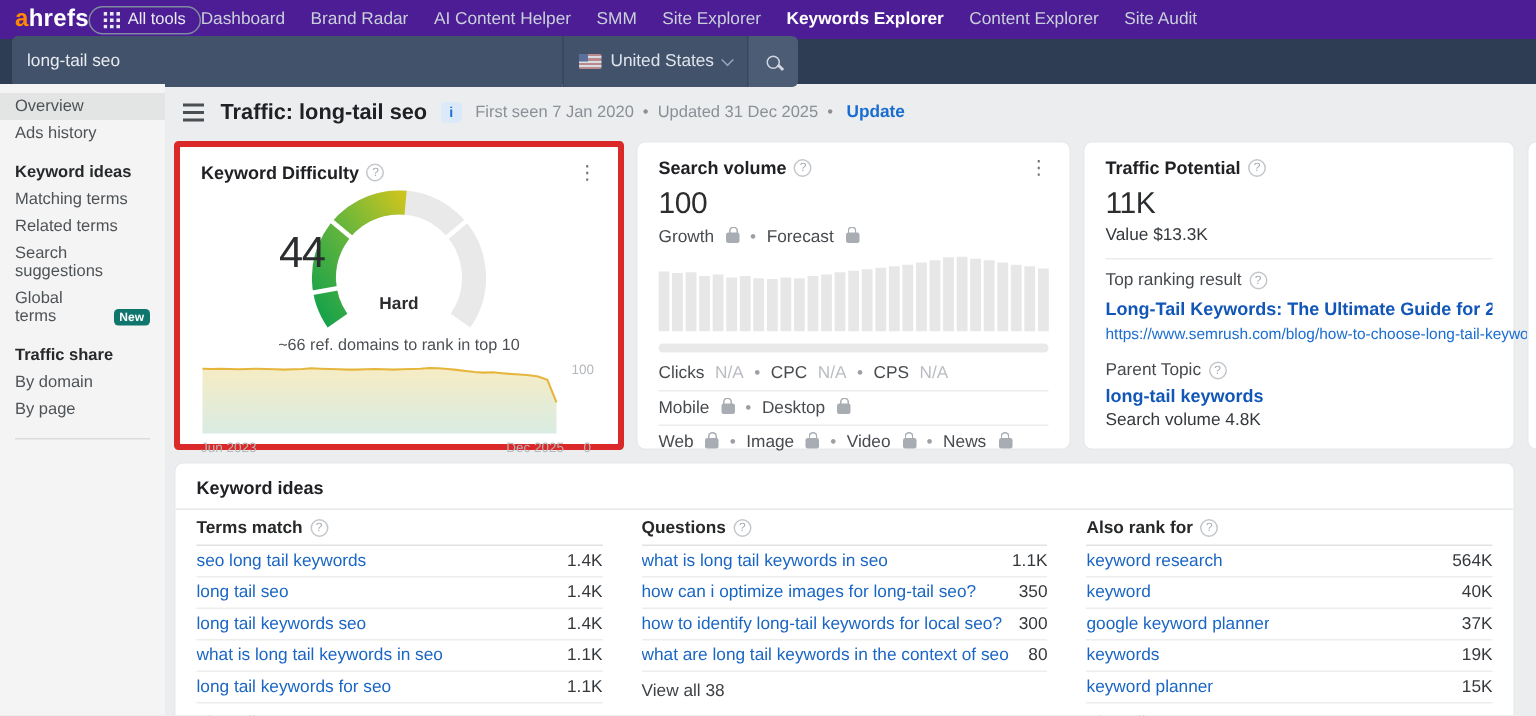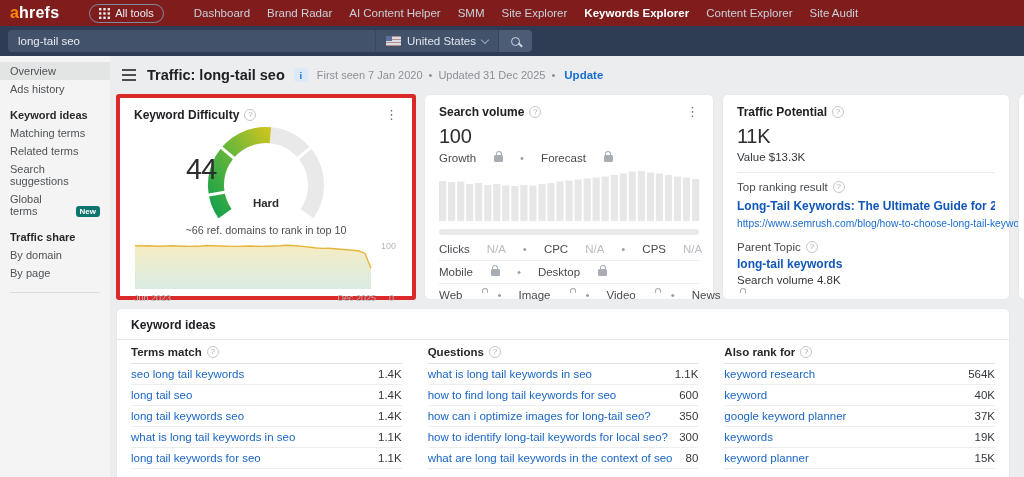--- a/index.html
+++ b/index.html
@@ -1,27 +1,27 @@
 <!DOCTYPE html>
 <html><head>
 <meta charset="utf-8">
 <style>
   *{margin:0;padding:0;box-sizing:border-box;}
   html,body{width:1024px;height:477px;overflow:hidden;font-family:"Liberation Sans","DejaVu Sans",sans-serif;background:#ebedef;}
   
-  .topnav{height:26px;background:#7f1d1d;display:flex;align-items:center;padding:0 10px;gap:30px;}
+  .topnav{height:26px;background:#4c1d95;display:flex;align-items:center;padding:0 10px;gap:0;}
   .logo{font-size:16px;font-weight:700;letter-spacing:.2px;color:#fff;cursor:pointer;}
   .logo .logo-a{color:#ff8800;}
   .alltools{height:19px;border:1px solid #7f8ba0;border-radius:10px;background:transparent;color:#e9edf3;font-size:11px;display:flex;align-items:center;gap:5px;padding:0 9px;cursor:pointer;}
   .navitems{display:flex;align-items:center;gap:17px;}
   .nav-item{font-size:11.5px;color:#c9d0da;cursor:pointer;white-space:nowrap;}
   .nav-item.active{color:#fff;font-weight:700;}
   
   .searchrow{height:30px;background:#2e3d53;display:flex;align-items:center;padding:0 8px;}
-  .searchbar{display:flex;width:524px;height:22px;border-radius:4px;overflow:hidden;}
+  .searchbar{display:flex;width:524px;height:34px;border-radius:4px;overflow:hidden;}
   .query{flex:1;background:#42526b;border:none;color:#e8ebf0;font-size:11.5px;padding:0 10px;outline:none;}
   .country{display:flex;align-items:center;gap:6px;background:#42526b;border:none;color:#dfe4ec;font-size:11.5px;padding:0 10px;cursor:pointer;border-left:1px solid #374760;}
   .flag{width:15px;height:10px;border-radius:1px;background:repeating-linear-gradient(#b98a8a 0 1.5px,#d9dde3 1.5px 3px);position:relative;flex-shrink:0;}
   .flag::after{content:"";position:absolute;left:0;top:0;width:6px;height:5px;background:#5a6f9e;}
   .chev-down{width:6px;height:6px;border-right:1.5px solid #9aa6ba;border-bottom:1.5px solid #9aa6ba;transform:rotate(45deg);margin-top:-3px;}
   .searchbtn{width:34px;background:#4c5c74;border:none;display:flex;align-items:center;justify-content:center;cursor:pointer;border-left:1px solid #374760;}
   .mag{width:9px;height:9px;border:1.5px solid #cfd6e0;border-radius:50%;position:relative;display:inline-block;}
   .mag::after{content:"";position:absolute;width:5px;height:1.5px;background:#cfd6e0;transform:rotate(45deg);right:-4px;bottom:-1px;}
   
   .content{display:flex;height:421px;}
@@ -59,21 +59,21 @@
   .gauge-value{position:absolute;top:28px;left:5px;width:100%;font-size:29px;font-weight:400;color:#2b2d2f;letter-spacing:-1px;}
   .gauge-label{position:absolute;top:72px;left:0;width:100%;text-align:center;font-size:11.5px;font-weight:700;color:#2b2d2f;}
   .kd-sub{text-align:center;font-size:10.8px;color:#4c5054;margin-top:1px;}
   .kd-trend{position:relative;height:60px;margin-top:7px;}
   .kd-trend svg{position:absolute;left:0;top:0;}
   .ax{position:absolute;font-size:9px;color:#b5b8bb;}
   .ax-100{top:-2px;right:2px;} .ax-0{bottom:0;right:4px;}
   .ax-start{bottom:0;left:0;} .ax-end{bottom:0;right:22px;}
   
   .big-val{font-size:20px;color:#2b2d2f;margin-top:5px;letter-spacing:-.3px;}
-  .m-row{display:flex;align-items:center;gap:17px;font-size:11.5px;color:#474b4f;margin-top:4px;}
+  .m-row{display:flex;align-items:center;gap:7px;font-size:11.5px;color:#474b4f;margin-top:4px;}
   .dot{color:#9aa0a5;}
   .lock{display:inline-block;width:9px;height:7px;background:#a7adb3;border-radius:1.5px;position:relative;margin-left:1px;vertical-align:0;}
   .lock::before{content:"";position:absolute;top:-4px;left:1.5px;width:6px;height:5px;border:1.5px solid #a7adb3;border-bottom:none;border-radius:3px 3px 0 0;box-sizing:border-box;}
   .na{color:#b9bdc2;}
   .vol-chart{margin-top:7px;height:50px;}
   .track{height:6px;border-radius:3px;background:#e9e9e9;margin-top:8px;}
   .sv-rows{margin-top:3px;}
   .sv-rows .m-row{padding:5px 0;margin-top:0;}
   .sv-rows .m-row + .m-row{border-top:1px solid #ededed;}
   
@@ -384,24 +384,20 @@
           <div class="ideas-col">
             <div class="col-head">
               <span class="col-title">Questions</span>
               <span class="help"></span>
             </div>
             <div class="idea-row">
               <a class="kw">what is long tail keywords in seo</a>
               <span class="volv">1.1K</span>
             </div>
             <div class="idea-row">
-              <a class="kw">how to find long tail keywords for seo</a>
-              <span class="volv">600</span>
-            </div>
-            <div class="idea-row">
               <a class="kw">how can i optimize images for long-tail seo?</a>
               <span class="volv">350</span>
             </div>
             <div class="idea-row">
               <a class="kw">how to identify long-tail keywords for local seo?</a>
               <span class="volv">300</span>
             </div>
             <div class="idea-row">
               <a class="kw">what are long tail keywords in the context of seo</a>
               <span class="volv">80</span>

